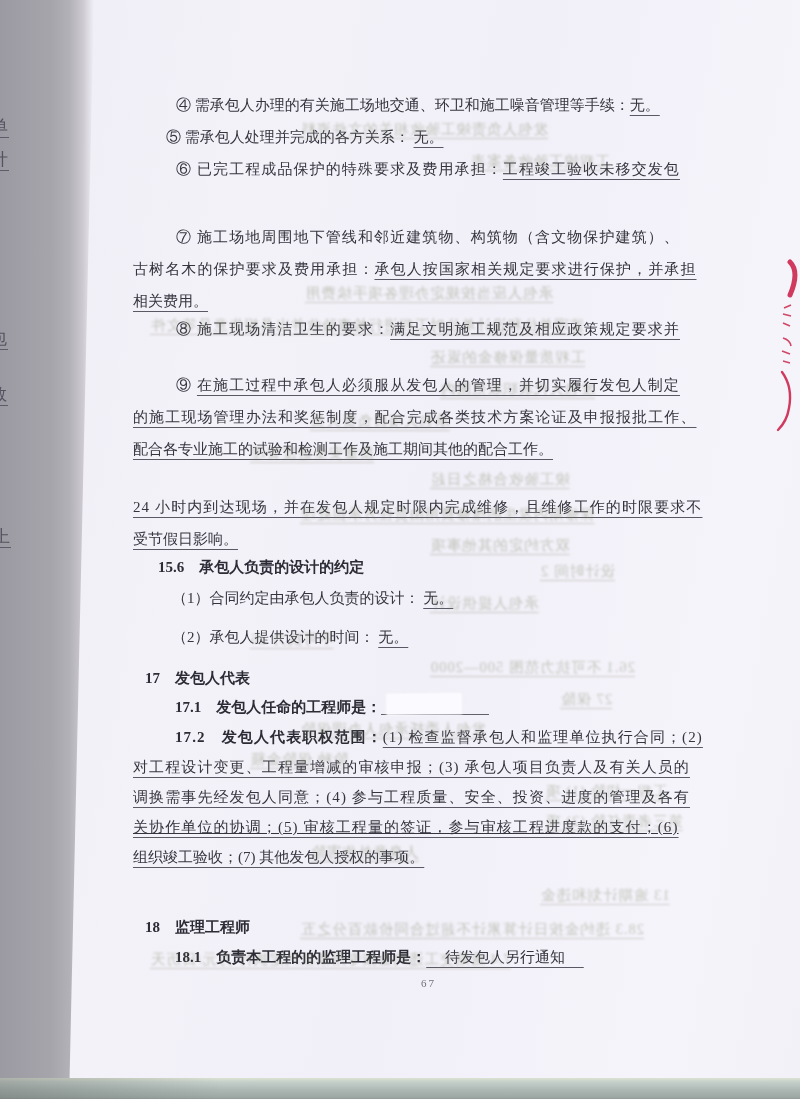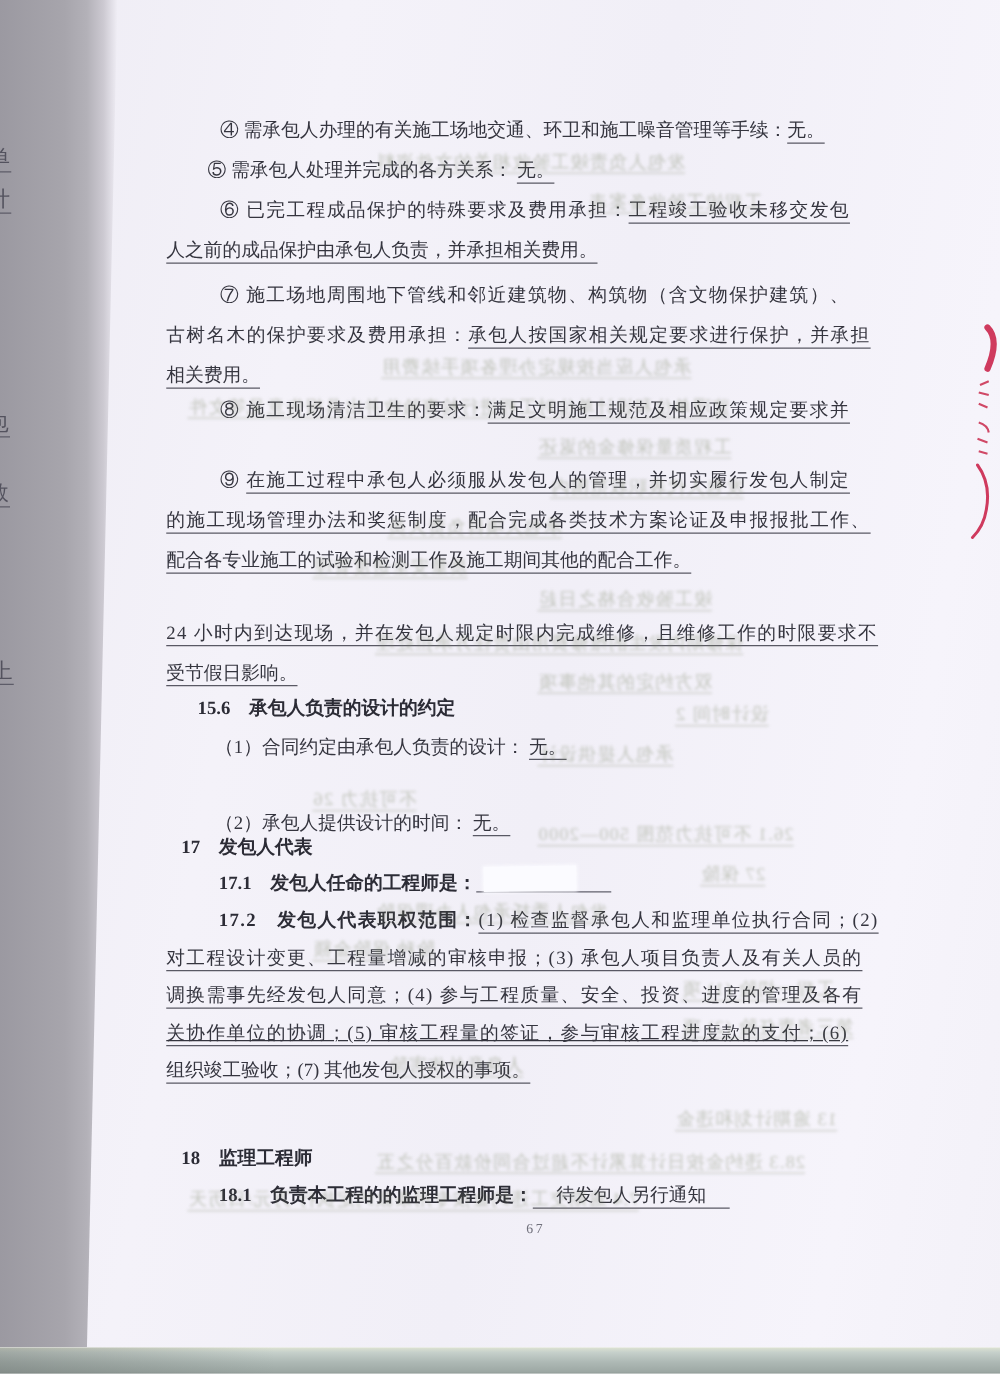--- a/index.html
+++ b/index.html
@@ -72,33 +72,32 @@
 </head>
 <body>
 
 <div id="scan">
   <div id="sheet"></div>
 
   <div id="text-layer">
       <div class="line" style="left: 176px; top: 94px;"><span class="">④ 需承包人办理的有关施工场地交通、环卫和施工噪音管理等手续：</span><span class="u ">无。</span></div>
       <div class="line" style="left: 166px; top: 126px;"><span class="">⑤ 需承包人处理并完成的各方关系： </span><span class="u ">无。</span></div>
       <div class="line just" style="left: 176px; top: 158px;"><span class="">⑥ 已完工程成品保护的特殊要求及费用承担：</span><span class="u ">工程竣工验收未移交发包</span></div>
-      <div class="line" style="left: 133px; top: 190px;"><span class="u ">人之前的成品保护由承包人负责，并承担相关费用。</span></div>
       <div class="line just" style="left: 176px; top: 226px;"><span class="">⑦ 施工场地周围地下管线和邻近建筑物、构筑物（含文物保护建筑）、</span></div>
       <div class="line just" style="left: 133px; top: 258px;"><span class="">古树名木的保护要求及费用承担：</span><span class="u ">承包人按国家相关规定要求进行保护，并承担</span></div>
       <div class="line" style="left: 133px; top: 290px;"><span class="u ">相关费用。</span></div>
       <div class="line just" style="left: 176px; top: 318px;"><span class="">⑧ 施工现场清洁卫生的要求：</span><span class="u ">满足文明施工规范及相应政策规定要求并</span></div>
       <div class="line just" style="left: 176px; top: 374px;"><span class="">⑨ </span><span class="u ">在施工过程中承包人必须服从发包人的管理，并切实履行发包人制定</span></div>
       <div class="line just" style="left: 133px; top: 406px;"><span class="u ">的施工现场管理办法和奖惩制度，配合完成各类技术方案论证及申报报批工作、</span></div>
       <div class="line" style="left: 133px; top: 438px;"><span class="u ">配合各专业施工的试验和检测工作及施工期间其他的配合工作。</span></div>
       <div class="line just" style="left: 133px; top: 496px;"><span class="u ">24 小时内到达现场，并在发包人规定时限内完成维修，且维修工作的时限要求不</span></div>
       <div class="line" style="left: 133px; top: 528px;"><span class="u ">受节假日影响。</span></div>
       <div class="line" style="left: 158px; top: 556px;"><span class="b">15.6　承包人负责的设计的约定</span></div>
       <div class="line" style="left: 172px; top: 587px;"><span class="">（1）合同约定由承包人负责的设计： </span><span class="u ">无。</span></div>
-      <div class="line" style="left: 172px; top: 648px;"><span class="">（2）承包人提供设计的时间： </span><span class="u ">无。</span></div>
+      <div class="line" style="left: 172px; top: 626px;"><span class="">（2）承包人提供设计的时间： </span><span class="u ">无。</span></div>
       <div class="line" style="left: 145px; top: 667px;"><span class="b">17　发包人代表</span></div>
       <div class="line" style="left: 175px; top: 696px;"><span class="b">17.1　发包人任命的工程师是：</span><span class="blank"><span class="whiteout"></span></span></div>
       <div class="line just" style="left: 175px; top: 726px;"><span class="b">17.2　发包人代表职权范围：</span><span class="u ">(1) 检查监督承包人和监理单位执行合同；(2)</span></div>
       <div class="line just" style="left: 133px; top: 756px;"><span class="u ">对工程设计变更、工程量增减的审核申报；(3) 承包人项目负责人及有关人员的</span></div>
       <div class="line just" style="left: 133px; top: 786px;"><span class="u ">调换需事先经发包人同意；(4) 参与工程质量、安全、投资、进度的管理及各有</span></div>
       <div class="line just" style="left: 133px; top: 816px; text-decoration: underline;"><span class="u ">关协作单位的协调；(5) 审核工程量的签证，参与审核工程进度款的支付；(6)</span></div>
       <div class="line" style="left: 133px; top: 846px;"><span class="u ">组织竣工验收；(7) 其他发包人授权的事项。</span></div>
       <div class="line" style="left: 145px; top: 906px; margin-top: 10px;"><span class="b">18　监理工程师</span></div>
       <div class="line" style="left: 175px; top: 934px; margin-top: 12px;"><span class="b">18.1　负责本工程的的监理工程师是：</span><span class="u ">　 待发包人另行通知 　</span></div>
       <div class="bleed" style="left: 300px; top: 120px;">发包人负责竣工验收相关的文件资料</div>

